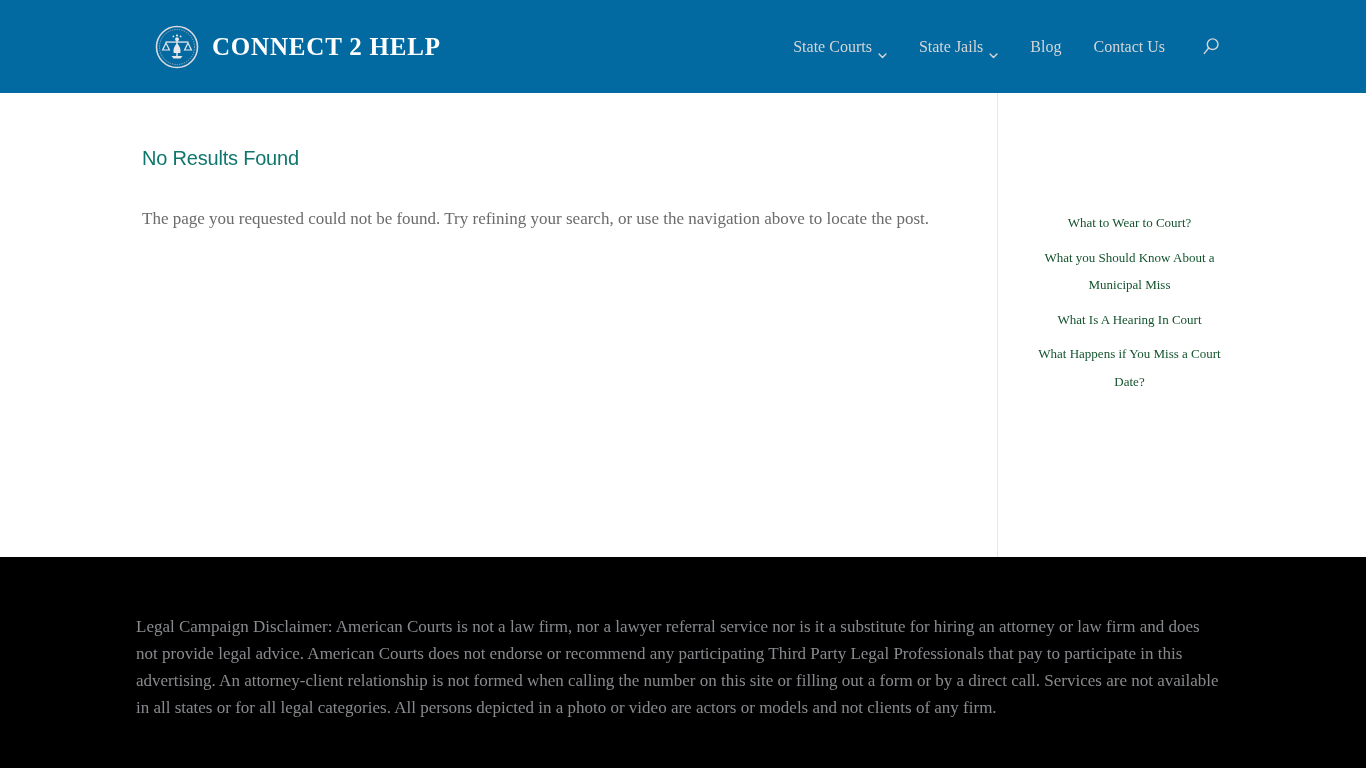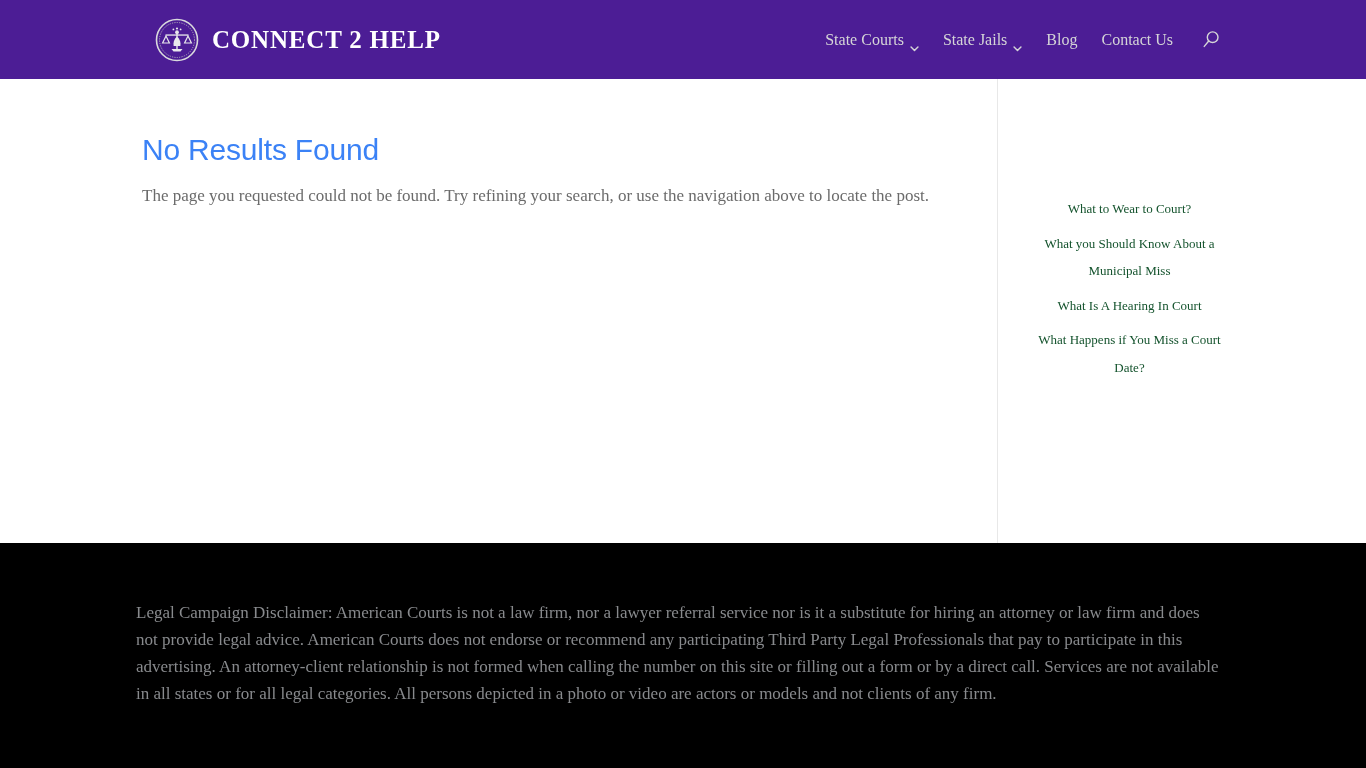--- a/index.html
+++ b/index.html
@@ -9,22 +9,22 @@
     height: 768px;
     overflow: hidden;
     background: #ffffff;
     font-family: "Liberation Sans", sans-serif;
   }
 
   
   .site-header {
     position: relative;
     width: 1366px;
-    height: 79px;
-    background: #4c1d95;
+    height: 93px;
+    background: #0369a1;
     display: flex;
     align-items: center;
     box-shadow: 0 1px 3px rgba(0,0,0,0.18);
     text-align: center;
   }
 
   .brand {
     display: flex;
     align-items: center;
     margin-left: 155px;
@@ -47,21 +47,21 @@
     letter-spacing: 0.8px;
     line-height: 1;
     white-space: nowrap;
   }
 
   .main-nav {
     margin-left: auto;
     margin-right: 143px;
     display: flex;
     align-items: center;
-    gap: 0;
+    gap: 8px;
   }
 
   .nav-item {
     display: flex;
     align-items: center;
     gap: 6px;
     color: #d5d5d7;
     font-family: "Liberation Serif", serif;
     font-size: 16px;
     text-decoration: none;
@@ -111,26 +111,26 @@
     position: absolute;
     top: 0;
     right: 0;
     width: 1px;
     height: 464px;
     background: #e8e8e8;
   }
 
   .page-title {
     font-family: "Liberation Sans", sans-serif;
-    font-size: 30px;
+    font-size: 20px;
     font-weight: normal;
-    color: #3b82f6;
+    color: #0f766e;
     letter-spacing: -0.2px;
     line-height: 1.2;
-    margin-bottom: 14px;
+    margin-bottom: 35px;
   }
 
   .page-desc {
     font-family: "Liberation Serif", serif;
     font-size: 17px;
     line-height: 27px;
     color: #6b6b6b;
     max-width: 800px;
   }
 

